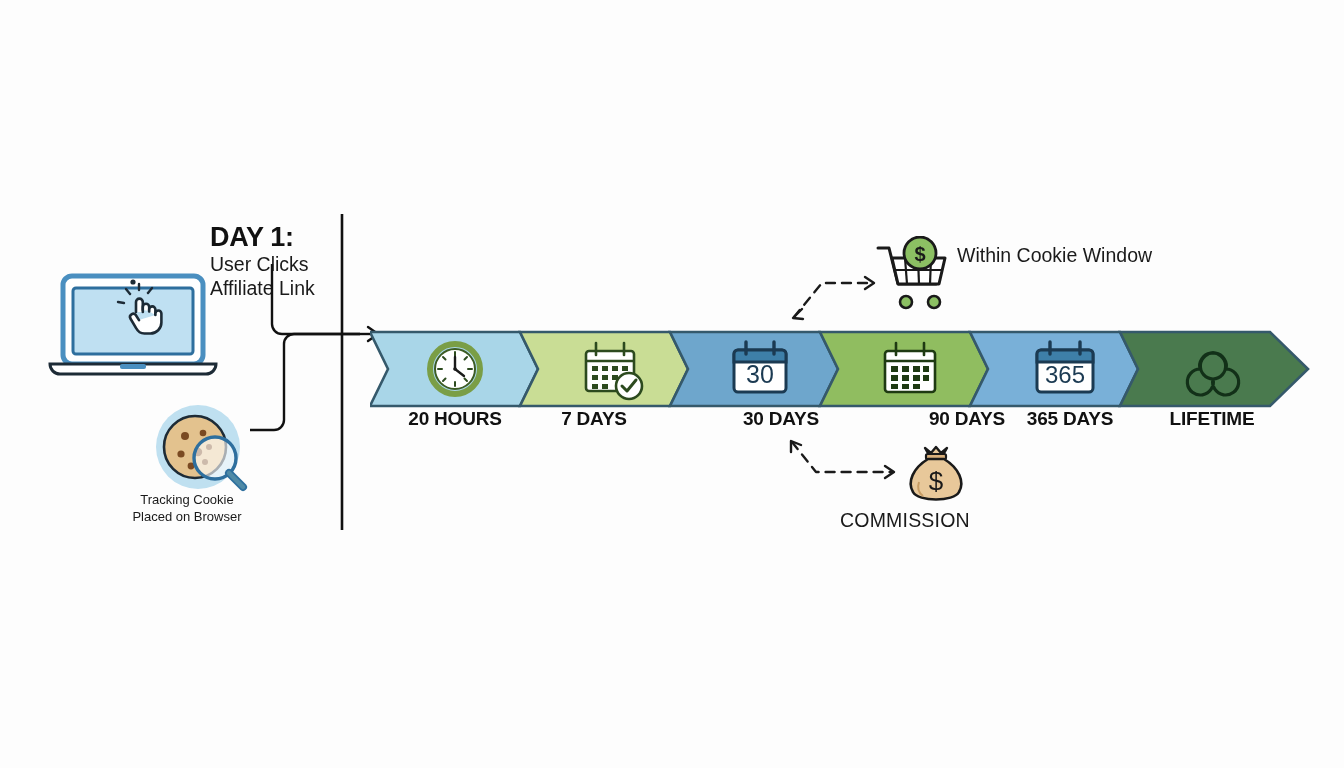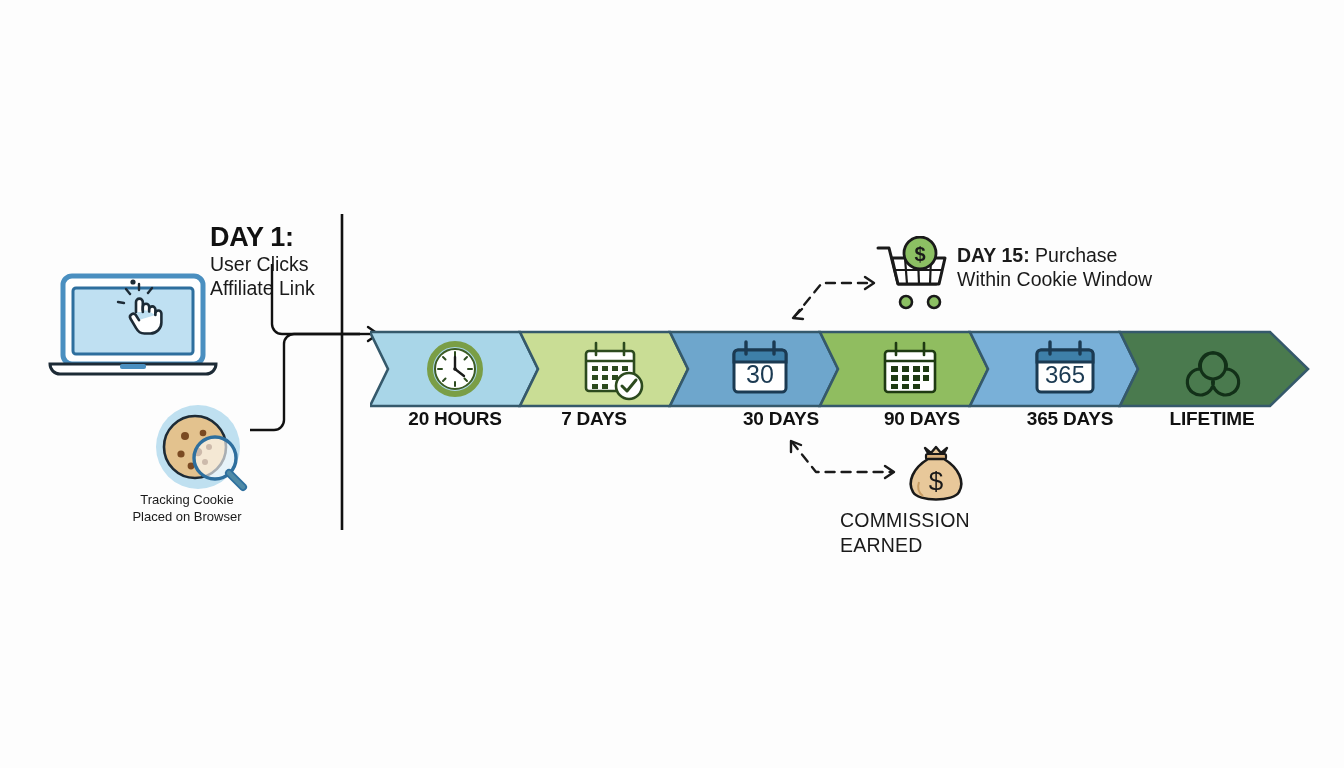--- a/index.html
+++ b/index.html
@@ -193,21 +193,21 @@
     </g>
 
     <g transform="translate(842,39)">
       <path d="M-12 0 a13 13 0 1 1 13 10 a13 13 0 1 0 13 -10 a13 13 0 1 0 -13 10 a13 13 0 1 1 -13 -10 z" fill="none" stroke="#123018" stroke-width="3.2"></path>
     </g>
   </svg>
 
   <div class="seg-label" style="left:380px;width:150px;">20 HOURS</div>
   <div class="seg-label" style="left:519px;width:150px;">7 DAYS</div>
   <div class="seg-label" style="left:706px;width:150px;text-align:center;">30 DAYS</div>
-  <div class="seg-label" style="left:847px;width:150px;">90 DAYS</div>
+  <div class="seg-label" style="left:892px;width:150px;">90 DAYS</div>
   <div class="seg-label" style="left:995px;width:150px;">365 DAYS</div>
   <div class="seg-label" style="left:1137px;width:150px;">LIFETIME</div>
 
   <svg class="abs" style="left:786px;top:255px;" width="110" height="70" viewBox="0 0 110 70">
     <path d="M8 62 L36 28 L86 28" fill="none" stroke="#1a1a1a" stroke-width="2.4" stroke-dasharray="9 7" stroke-linecap="round" stroke-linejoin="round"></path>
     <path d="M16 54 L7 63 L17 64" fill="none" stroke="#1a1a1a" stroke-width="2.4" stroke-linecap="round" stroke-linejoin="round"></path>
     <path d="M79 22 L88 28 L79 34" fill="none" stroke="#1a1a1a" stroke-width="2.4" stroke-linecap="round" stroke-linejoin="round"></path>
   </svg>
 
   <div class="abs" style="left:876px;top:236px;">
@@ -221,23 +221,20 @@
         <line x1="18.5" y1="34" x2="67" y2="34"></line>
       </g>
       <circle cx="30" cy="66" r="6" fill="#8cc063" stroke="#1a1a1a" stroke-width="2.6"></circle>
       <circle cx="58" cy="66" r="6" fill="#8cc063" stroke="#1a1a1a" stroke-width="2.6"></circle>
       <circle cx="44" cy="17" r="16" fill="#8cc063" stroke="#1a1a1a" stroke-width="2.8"></circle>
       <text x="44" y="25" text-anchor="middle" font-family="Liberation Sans, sans-serif" font-size="20" font-weight="bold" fill="#1a1a1a">$</text>
     </svg>
   </div>
 
   <div class="abs day15-block">
-    <div>
-      <span class="day15-strong">DAY 15:</span><span> Purchase</span>
-    </div>
     <div>Within Cookie Window</div>
   </div>
 
   <svg class="abs" style="left:786px;top:436px;" width="130" height="60" viewBox="0 0 130 60">
     <path d="M6 6 L30 36 L106 36" fill="none" stroke="#1a1a1a" stroke-width="2.4" stroke-dasharray="9 7" stroke-linecap="round" stroke-linejoin="round"></path>
     <path d="M5 16 L5 5 L15 9" fill="none" stroke="#1a1a1a" stroke-width="2.4" stroke-linecap="round" stroke-linejoin="round"></path>
     <path d="M99 30 L108 36 L99 42" fill="none" stroke="#1a1a1a" stroke-width="2.4" stroke-linecap="round" stroke-linejoin="round"></path>
   </svg>
 
   <div class="abs" style="left:903px;top:440px;">
@@ -245,16 +242,15 @@
       <path d="M22 8 l4 7 h14 l4 -7 l-6 5 l-5 -6 l-5 6 z" fill="#e8c89a" stroke="#1a1a1a" stroke-width="2.4" stroke-linejoin="round"></path>
       <rect x="23" y="14" width="20" height="5" rx="1.6" fill="#d9b07c" stroke="#1a1a1a" stroke-width="2.2"></rect>
       <path d="M25 19 C10 28 4 42 10 52 C15 62 51 62 56 52 C62 42 56 28 41 19 z" fill="#e8c89a" stroke="#1a1a1a" stroke-width="2.6"></path>
       <path d="M16 42 C14 48 16 53 20 56" fill="none" stroke="#c79c63" stroke-width="2"></path>
       <text x="33" y="50" text-anchor="middle" font-family="Liberation Sans, sans-serif" font-size="26" fill="#1a1a1a">$</text>
     </svg>
   </div>
 
   <div class="abs comm-cap">
     <div>COMMISSION</div>
-    <div>EARNED</div>
   </div>
 
 </div>
 
 </body></html>

